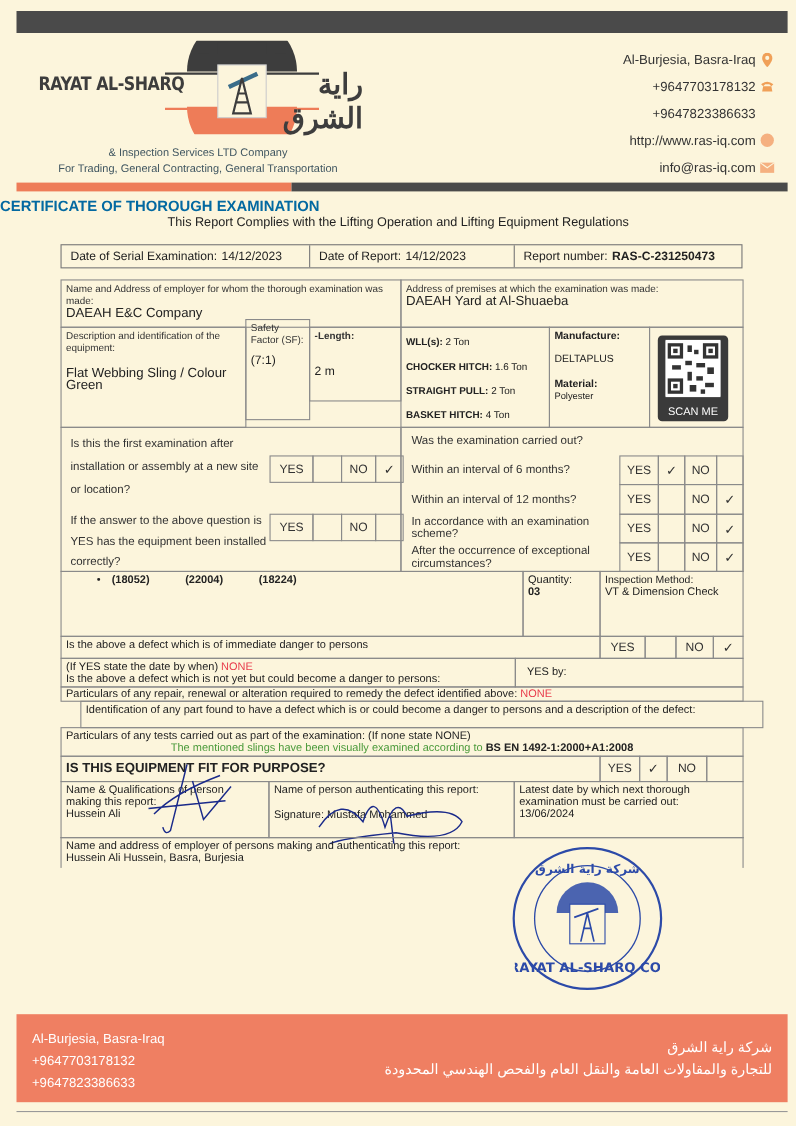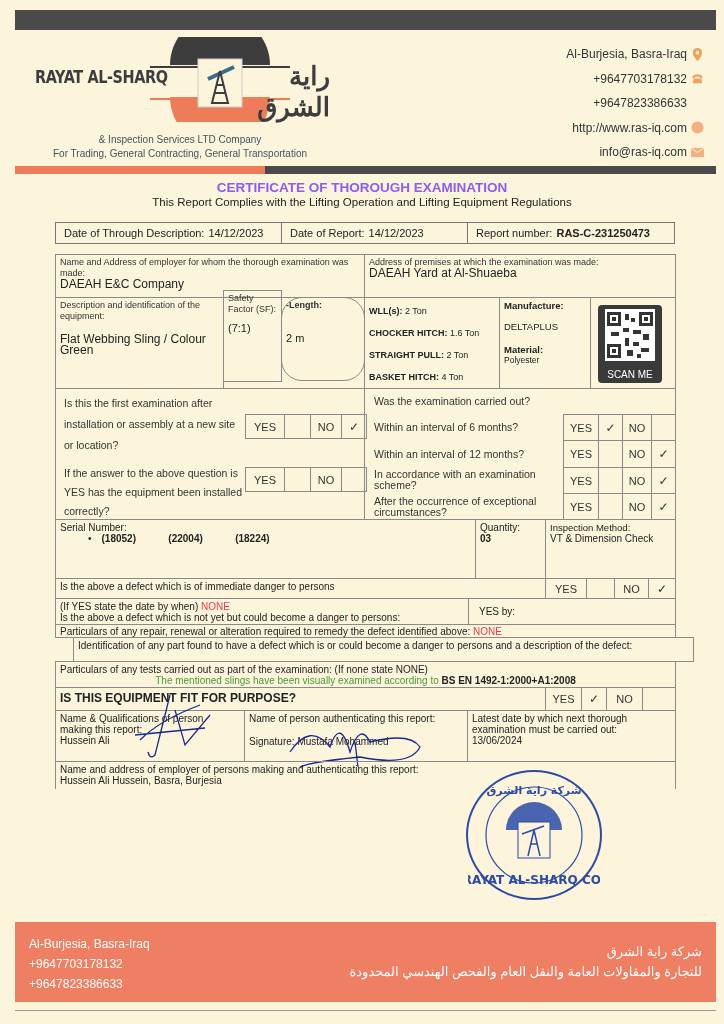--- a/index.html
+++ b/index.html
@@ -23,21 +23,21 @@
 
   .contact { right: 20px; top: 42px; text-align: right; font-size: 12px; color: #333; }
   .contact-row { height: 24.5px; display: flex; align-items: center; justify-content: flex-end; gap: 4px; }
   .contact-icon { width: 13px; height: 13px; display: inline-block; }
 
   .split-bar { top: 166px; height: 8px; }
   .split-bar.orange { left: 15px; width: 250px; background: #ee7c58; }
   .split-bar.dark { left: 265px; width: 451px; background: #4a4a4a; }
 
   
-  .doc-title { left: 0; width: 724px; top: 180px; text-align: center; font-weight: bold; font-size: 13.5px; color: #8b5cf6; }
+  .doc-title { left: 0; width: 724px; top: 180px; font-weight: bold; font-size: 13.5px; color: #0369a1; }
   .doc-subtitle { left: 0; width: 724px; top: 196px; text-align: center; font-size: 11.5px; color: #222; }
 
   
   .date-row { left: 55px; top: 222px; width: 620px; height: 22px; border: 1px solid #777; display: flex; font-size: 11px; }
   .date-row > div { border-right: 1px solid #777; display: flex; align-items: center; padding-left: 8px; }
   .date-row > div:last-child { border-right: none; }
   .date-row b { margin-left: 4px; }
 
   
   .cell { position: absolute; border: 1px solid #8a8a8a; font-size: 9.5px; line-height: 11px; padding: 2px 4px; }
@@ -121,21 +121,21 @@
 </div>
 
 <div class="abs split-bar orange"></div>
 <div class="abs split-bar dark"></div>
 
 <div class="abs doc-title">CERTIFICATE OF THOROUGH EXAMINATION</div>
 <div class="abs doc-subtitle">This Report Complies with the Lifting Operation and Lifting Equipment Regulations</div>
 
 <div class="abs date-row">
   <div style="width:226px">
-    <span>Date of Through Description:</span>
+    <span>Date of Serial Examination:</span>
       <span style="margin-left:4px">14/12/2023</span>
   </div>
   <div style="width:186px">
     <span>Date of Report:</span>
       <span style="margin-left:4px">14/12/2023</span>
   </div>
   <div style="flex:1">
     <span>Report number:</span>
       <b>RAS-C-231250473</b>
   </div>
@@ -151,21 +151,21 @@
 </div>
 
 <div class="cell" style="left:55px;top:297px;width:169px;height:92px;">
   <div class="lbl">Description and identification of the equipment:</div>
   <div class="val-lg" style="margin-top:12px">Flat Webbing Sling / Colour Green</div>
 </div>
 <div class="cell" style="left:223px;top:290px;width:59px;height:92px;">
   <div class="lbl">Safety Factor (SF):</div>
   <div style="font-size:11px;margin-top:8px">(7:1)</div>
 </div>
-<div class="cell" style="left:281px;top:297px;width:84px;height:84px;border-radius:21px;">
+<div class="cell" style="left:281px;top:297px;width:84px;height:68px;">
   <div class="lbl" style="font-weight:bold">-Length:</div>
   <div style="font-size:11px;margin-top:22px">2 m</div>
 </div>
 <div class="cell" style="left:364px;top:297px;width:136px;height:92px;font-size:9px;line-height:22px;">
   <div><b>WLL(s):</b> <span>2 Ton</span></div>
   <div><b>CHOCKER HITCH:</b> <span>1.6 Ton</span></div>
   <div><b>STRAIGHT PULL:</b> <span>2 Ton</span></div>
   <div><b>BASKET HITCH:</b> <span>4 Ton</span></div>
 </div>
 <div class="cell" style="left:499px;top:297px;width:92px;height:92px;font-size:9.5px;">
@@ -237,21 +237,20 @@
 <div class="yn" style="left:622px;top:467px;width:30px;height:27px;">NO</div>
 <div class="yn tick" style="left:651px;top:467px;width:25px;height:27px;">✓</div>
 
 <div class="q" style="left:374px;top:496px;width:185px;line-height:11px;">After the occurrence of exceptional circumstances?</div>
 <div class="yn" style="left:563px;top:493px;width:36px;height:27px;">YES</div>
 <div class="yn tick" style="left:598px;top:493px;width:25px;height:27px;"></div>
 <div class="yn" style="left:622px;top:493px;width:30px;height:27px;">NO</div>
 <div class="yn tick" style="left:651px;top:493px;width:25px;height:27px;">✓</div>
 
 <div class="cell" style="left:55px;top:519px;width:421px;height:60px;font-size:10px;">
-  <div>Serial Number:</div>
   <div style="padding-left:28px;font-weight:bold;word-spacing:8px">
     <span style="font-weight:normal;margin-right:10px">•</span><span>(18052)</span>&nbsp;&nbsp;&nbsp;<span>(22004)</span>&nbsp;&nbsp;&nbsp;<span>(18224)</span>
   </div>
 </div>
 <div class="cell" style="left:475px;top:519px;width:71px;height:60px;font-size:10px;">
   <div>Quantity:</div>
   <div style="font-weight:bold">03</div>
 </div>
 <div class="cell" style="left:545px;top:519px;width:131px;height:60px;font-size:9.5px;">
   <div>Inspection Method:</div>

